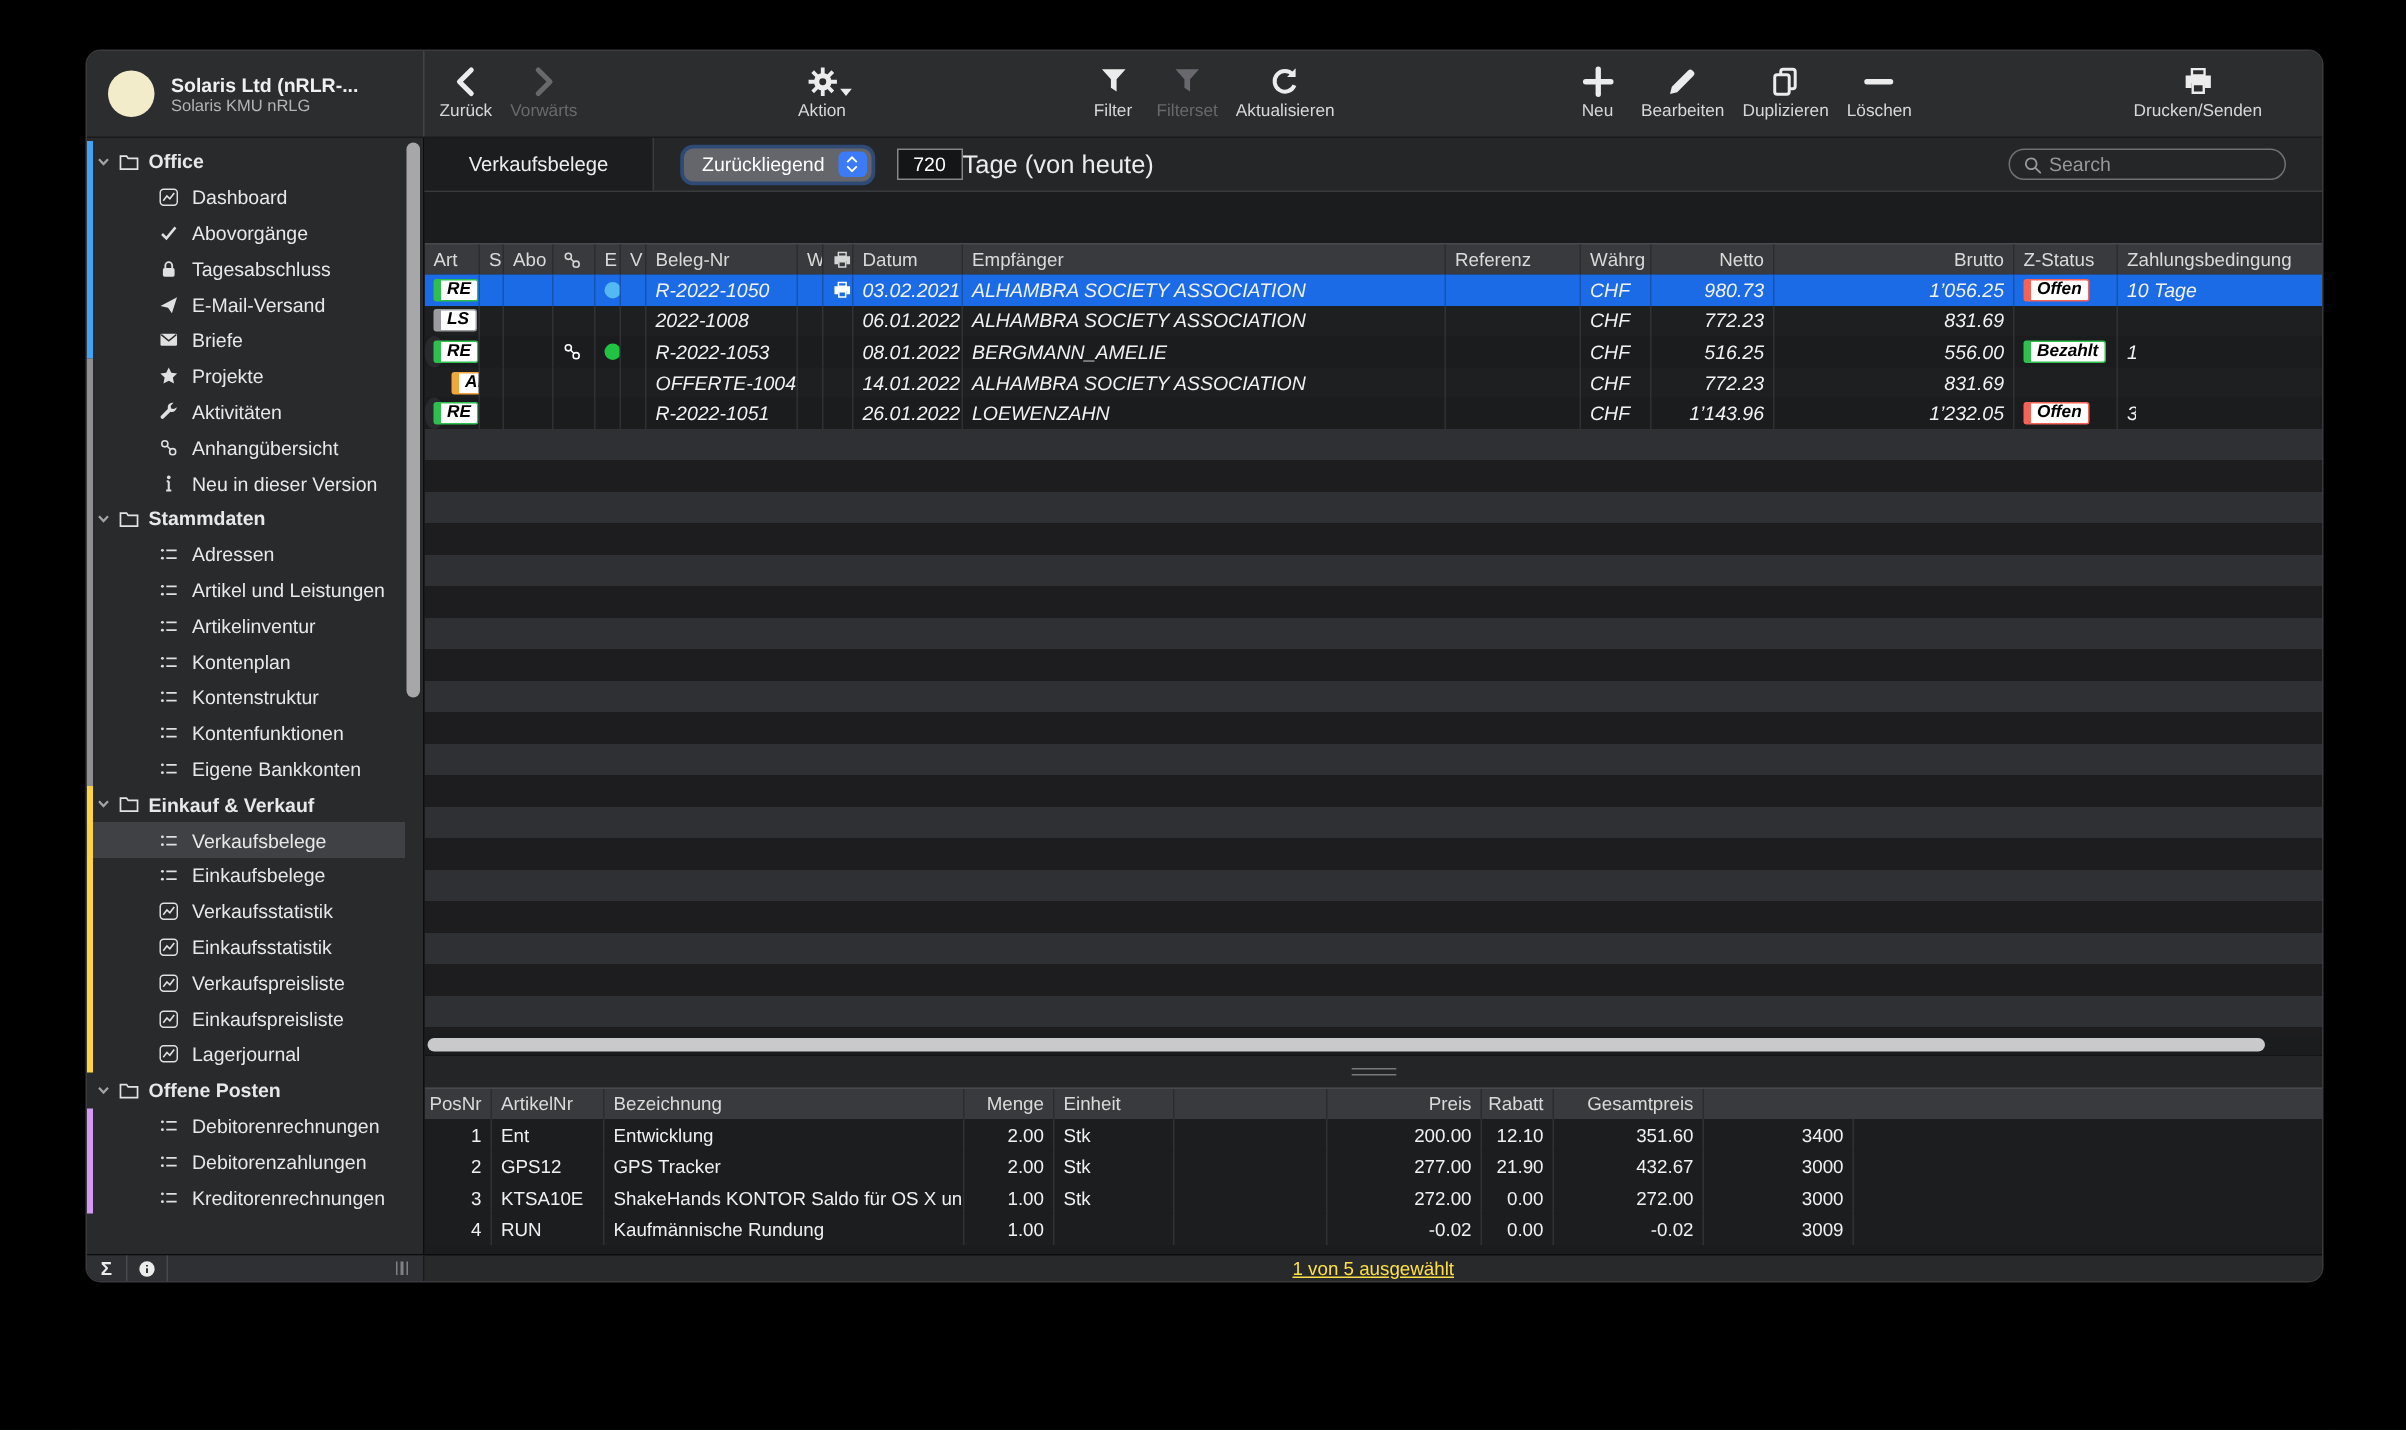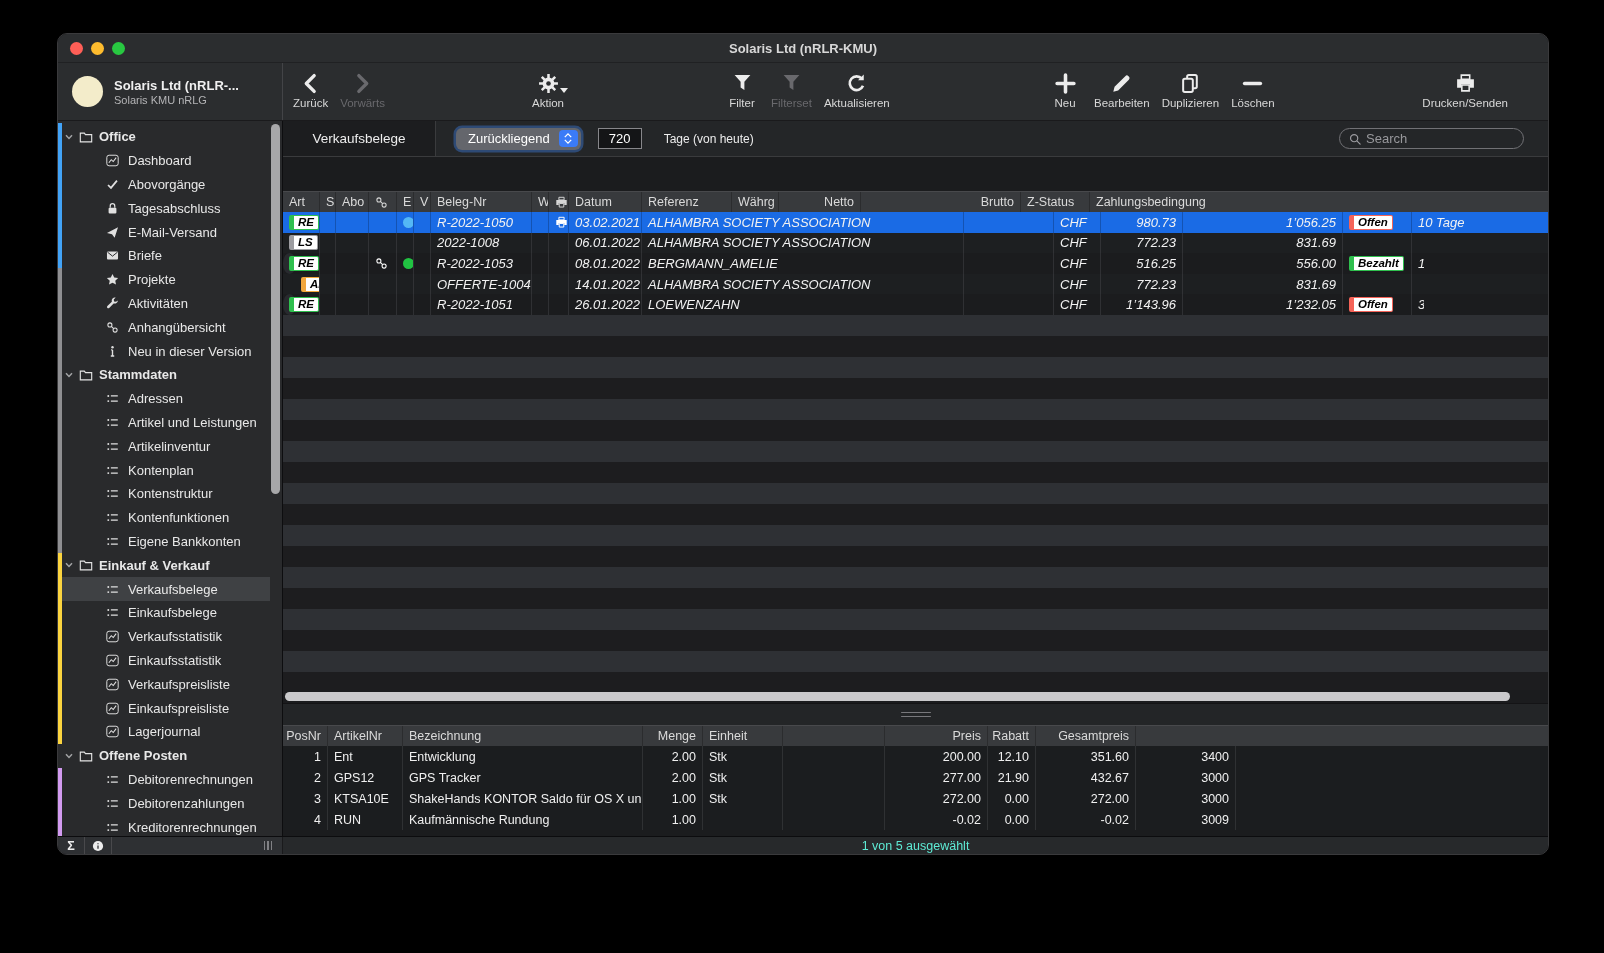--- a/index.html
+++ b/index.html
@@ -58,21 +58,21 @@
     display:flex;align-items:center;position:relative;}
   .view-tab{width:153px;height:100%;flex:none;background:#1c1d1f;border-right:1px solid #3a3b3d;box-sizing:border-box;
     display:flex;align-items:center;justify-content:center;font-size:13.5px;color:#ededed;}
   .popup{margin-left:20px;height:22px;background:#64666c;border-radius:6px;display:flex;align-items:center;
     padding:0 3px 0 12px;gap:9px;color:#fff;font-size:13px;box-shadow:0 0 0 2.5px #2e4a75;}
   .stepper{width:19px;height:17px;background:#3b7bf7;border-radius:4px;display:flex;flex-direction:column;
     align-items:center;justify-content:center;gap:1px;}
   .stepper svg{width:8px;height:5px;display:block;}
   .days-input{margin-left:17px;width:42px;height:19px;background:#141517;border:1px solid #87878b;color:#fff;
     font-size:13px;text-align:center;font-family:inherit;padding:0;}
-  .days-label{margin-left:22px;font-size:12px;color:#ececec;}
+  .days-label{font-size:17px;color:#ececec;}
   .searchbox{position:absolute;right:24px;top:7px;width:185px;height:21px;border:1px solid #717175;border-radius:11px;
     display:flex;align-items:center;padding:0 9px;gap:5px;box-sizing:border-box;color:#9a9a9e;}
   .searchbox svg{width:12px;height:12px;flex:none;}
   .searchbox input{background:transparent;border:none;outline:none;color:#ddd;font-size:13px;width:100%;font-family:inherit;padding:0;}
   .searchbox input::placeholder{color:#98989c;}
   .gap34{height:34px;flex:none;}
   
   .ttable{flex:1;display:flex;flex-direction:column;min-height:0;}
   .thead{height:21px;flex:none;background:#383a3d;border-top:1px solid #48494c;box-sizing:border-box;display:flex;
     font-size:12.5px;color:#dadada;}
@@ -102,36 +102,28 @@
   .bottom-fill{height:6px;flex:none;}
   
   .bottombar{height:18px;flex:none;background:#27292b;border-top:1px solid #0c0c0e;box-sizing:border-box;display:flex;}
   .bb-left{width:225px;flex:none;background:#2e3033;border-right:1px solid #1a1a1c;box-sizing:border-box;
     display:flex;align-items:stretch;position:relative;}
   .bb-btn{width:26px;display:flex;align-items:center;justify-content:center;border-right:1px solid #49494c;
     color:#ececec;font-size:12.5px;font-weight:bold;}
   .bb-btn svg{width:12px;height:12px;}
   .grip{position:absolute;right:10px;top:4px;display:flex;gap:2px;}
   .grip div{width:1.5px;height:9px;background:#818185;}
-  .bb-main{flex:1;display:flex;align-items:center;justify-content:center;font-size:12.5px;color:#5eead4;}
+  .bb-main{flex:1;display:flex;align-items:center;justify-content:center;font-size:12.5px;color:#fde047;text-decoration:underline;}
 </style>
 </head>
 <body>
 
 <div class="screen">
   <div class="window">
 
-    <div class="titlebar">
-      <div class="lights">
-        <span class="light" id="light-close" style="background: rgb(255, 95, 87);"></span>
-        <span class="light" id="light-min" style="background: rgb(254, 188, 46);"></span>
-        <span class="light" id="light-zoom" style="background: rgb(40, 200, 65);"></span>
-      </div>
-      <div class="title">Solaris Ltd  (nRLR-KMU)</div>
-    </div>
 
     <div class="header-row">
       <div class="sidebar-header">
         <span class="avatar" id="avatar" style="background: rgb(243, 236, 202);"></span>
         <span class="acct">
           <span class="acct-name" style="display:block">Solaris Ltd  (nRLR-...</span>
           <span class="acct-sub" style="display:block">Solaris KMU nRLG</span>
         </span>
       </div>
       <div class="toolbar">
@@ -646,20 +638,23 @@
                 <span style="display: flex;">
                   <svg viewBox="0 0 20 20">
                     <path d="M6 2h8v4H6z" fill="none" stroke="currentColor" stroke-width="1.5"></path>
                     <path fill-rule="evenodd" d="M2 6h16v8H2zM5.8 10.8h8.4v3.2H5.8z" fill="currentColor"></path>
                     <path d="M6.5 11.5h7v5.5h-7z" fill="none" stroke="currentColor" stroke-width="1.5"></path>
                   </svg>
                 </span>
               </div>
               <div class="th" style="width: 73px;">
                 <span>Datum</span>
+              </div>
+              <div class="th" style="width: 322px;">
+                <span>Empfänger</span>
               </div>
               <div class="th" style="width: 90px;">
                 <span>Referenz</span>
               </div>
               <div class="th" style="width: 47px;">
                 <span>Währg</span>
               </div>
               <div class="th right" style="width: 82px;">
                 <span>Netto</span>
               </div>

